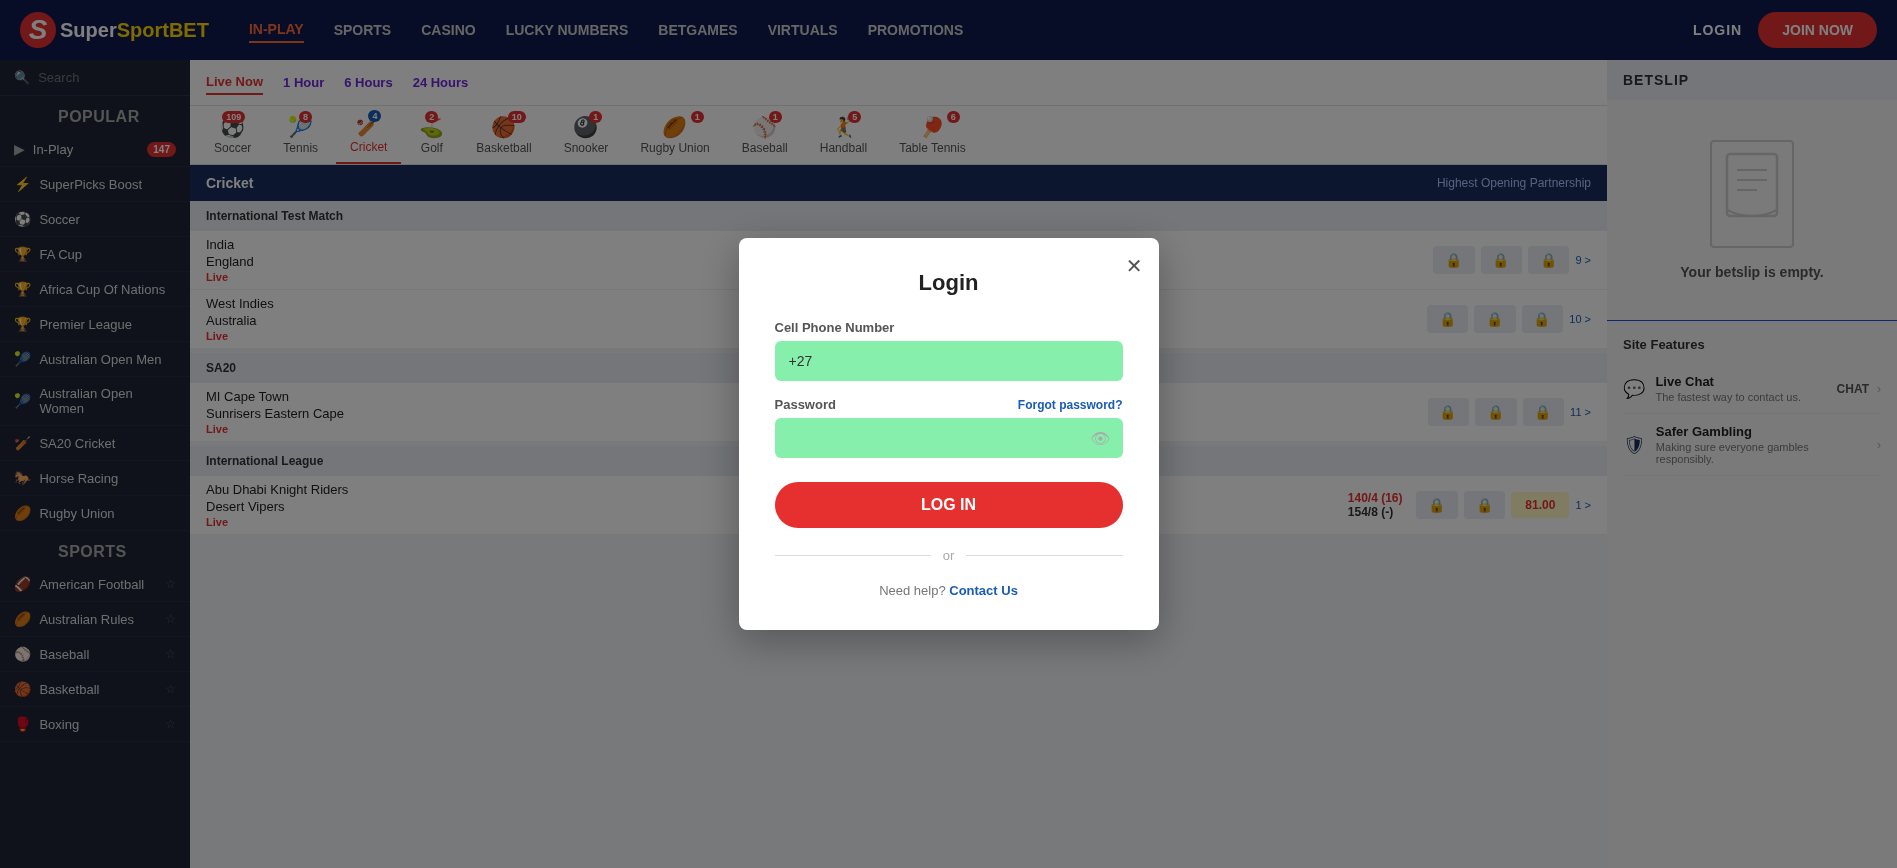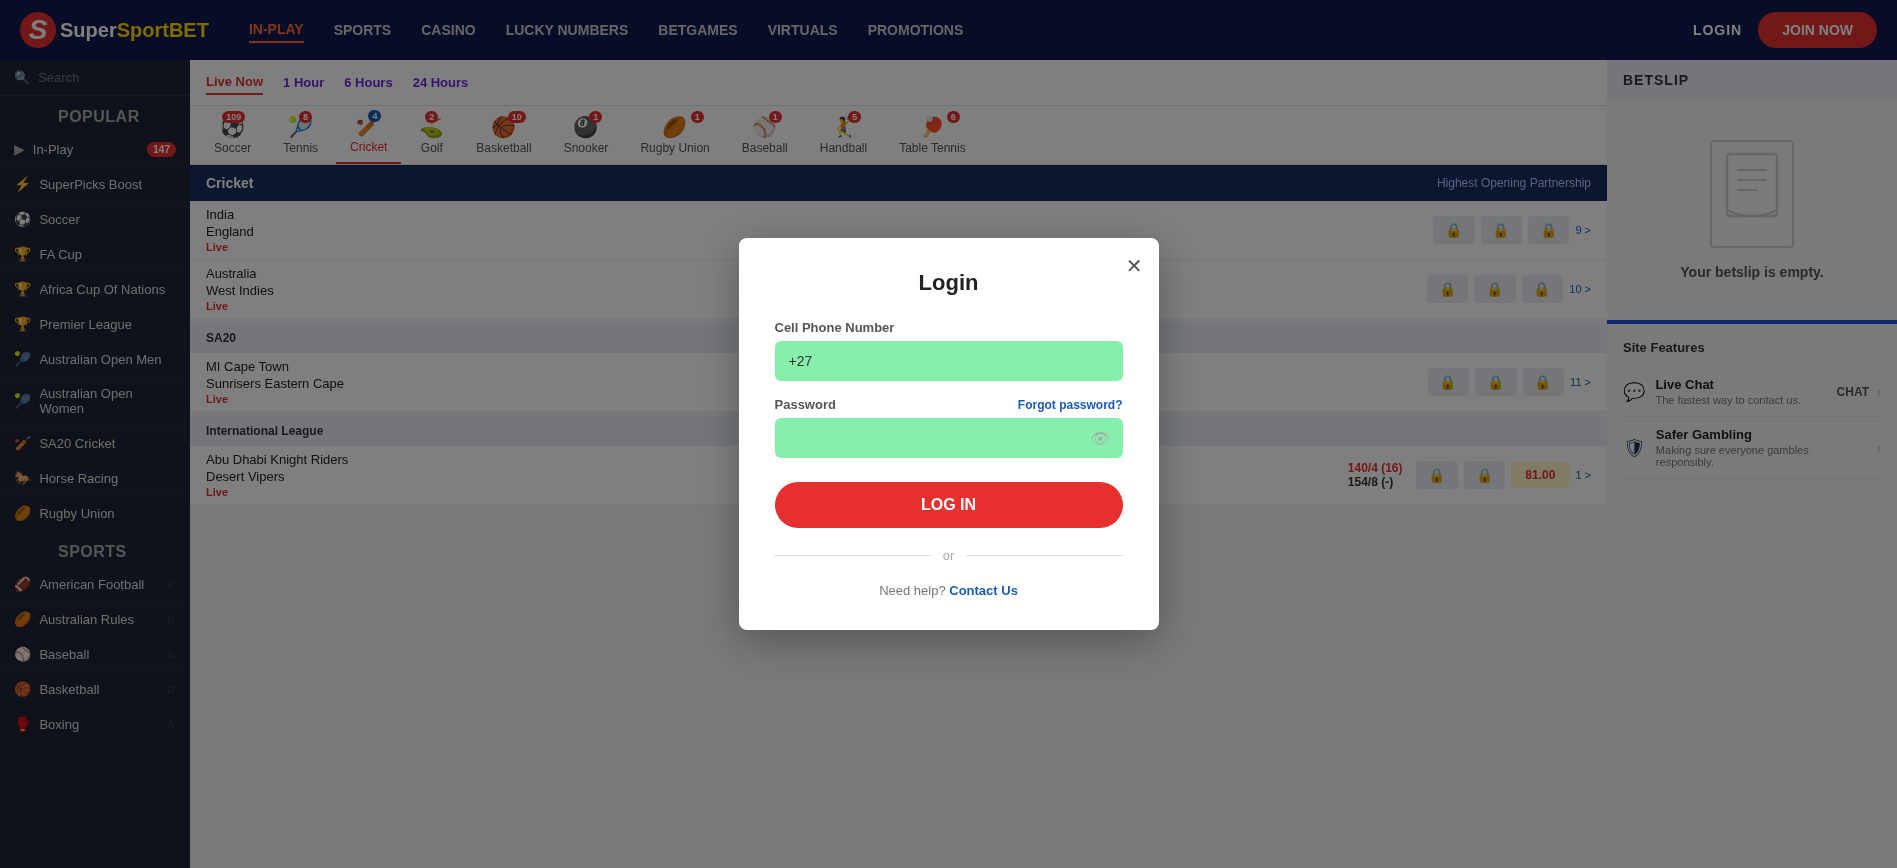--- a/index.html
+++ b/index.html
@@ -317,21 +317,21 @@
     .betslip-icon {
       font-size: 60px;
       color: #ccc;
       margin-bottom: 16px;
       border: 2px solid #ccc;
       padding: 10px;
       border-radius: 4px;
     }
     .betslip-empty-text { color: #555; font-size: 14px; font-weight: 600; }
 
-    .site-features { padding: 16px; border-top: 4px solid #1d4ed8; }
+    .site-features { padding: 16px; border-top: 1px solid #1d4ed8; }
     .site-features-title { font-size: 13px; font-weight: 700; color: #333; margin-bottom: 12px; }
     .feature-item {
       display: flex;
       align-items: center;
       padding: 10px 0;
       border-bottom: 1px solid #e8e8e8;
     }
     .feature-icon { font-size: 18px; color: #1a2c5e; margin-right: 10px; }
     .feature-text { flex: 1; }
     .feature-title { font-size: 13px; font-weight: 700; color: #222; }
@@ -631,39 +631,42 @@
       </div>
     </div>
 
     <div class="content">
       <div class="section-header">
         <span>Cricket</span>
         <button class="filter-btn">Highest Opening Partnership</button>
       </div>
 
       <div class="match-group">
+        <div class="match-group-title">
+          <span>International Test Match</span>
+        </div>
 
         <div class="match-row">
           <div class="match-teams">
             <div class="team-name">India</div>
             <div class="team-name">England</div>
             <div class="match-status">Live</div>
           </div>
           <div class="match-buttons">
             <button class="lock-icon">🔒</button>
             <button class="lock-icon">🔒</button>
             <button class="lock-icon">🔒</button>
             <button class="more-btn">9 &gt;</button>
           </div>
         </div>
 
         <div class="match-row">
           <div class="match-teams">
+            <div class="team-name">West Indies</div>
             <div class="team-name">Australia</div>
-            <div class="team-name">West Indies</div>
             <div class="match-status">Live</div>
           </div>
           <div class="match-buttons">
             <button class="lock-icon">🔒</button>
             <button class="lock-icon">🔒</button>
             <button class="lock-icon">🔒</button>
             <button class="more-btn">10 &gt;</button>
           </div>
         </div>
       </div>

